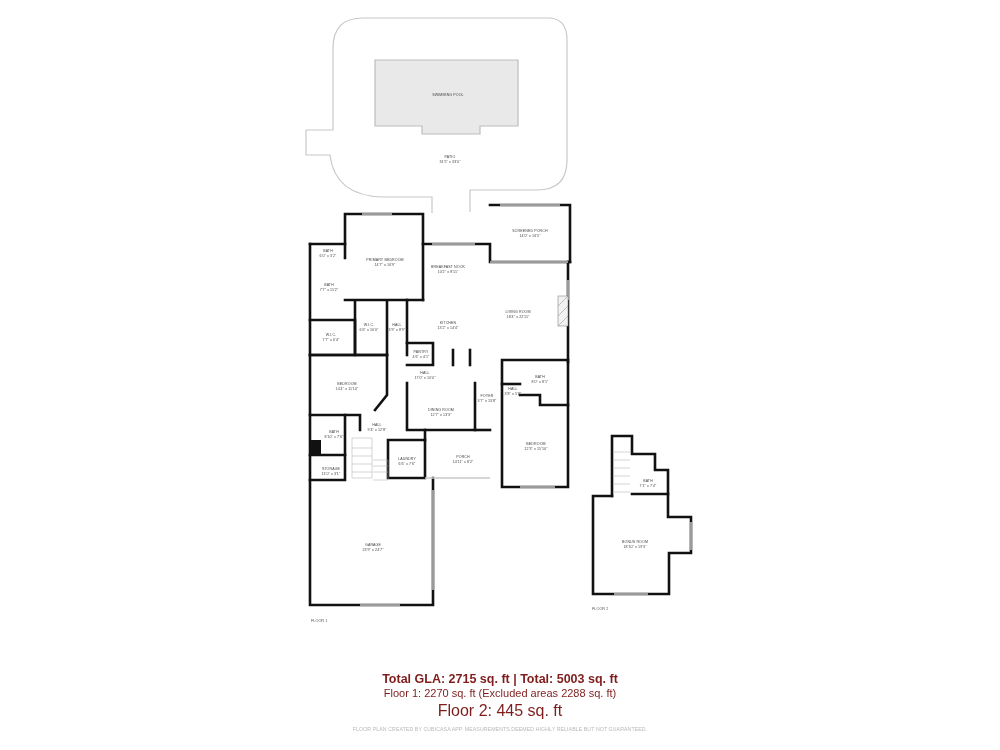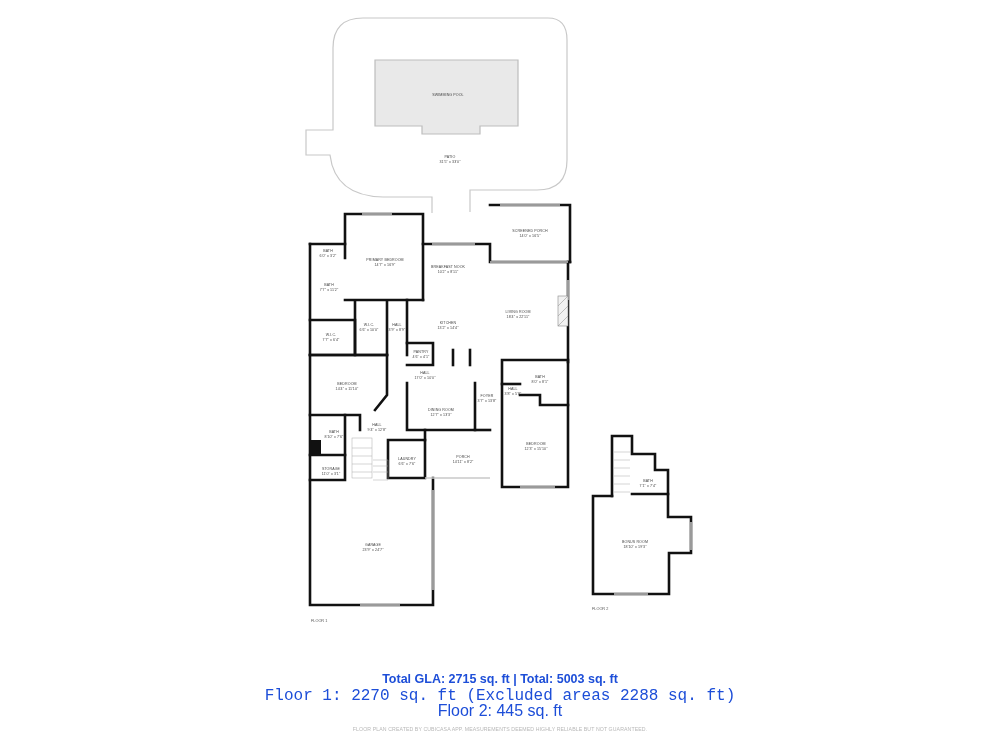--- a/index.html
+++ b/index.html
@@ -2,23 +2,23 @@
 <html><head>
 <meta charset="utf-8">
 <style>
   html, body { margin: 0; padding: 0; background: #ffffff; }
   body { width: 1000px; height: 750px; position: relative; overflow: hidden; font-family: "Liberation Sans", sans-serif; }
   #plan { position: absolute; left: 0; top: 0; }
   .rl { position: absolute; text-align: center; font-size: 3.6px; color: #444; line-height: 5px; transform: translateX(-50%); white-space: nowrap; letter-spacing: 0.1px; }
   .rl .n { text-transform: uppercase; display: block; }
   .rl .d { display: block; }
   .floor-label { position: absolute; font-size: 3.8px; color: #555; text-transform: uppercase; }
-  .summary { position: absolute; left: 0; width: 1000px; text-align: center; color: #1d4ed8; }
+  .summary { position: absolute; left: 0; width: 1000px; text-align: center; color: #7f1d1d; }
   .s1 { top: 672px; font-size: 12.5px; font-weight: bold; }
-  .s2 { top: 687px; font-size: 16px; font-family: Liberation Mono, monospace; }
+  .s2 { top: 687px; font-size: 11px; }
   .s3 { top: 702px; font-size: 16px; }
   .disclaimer { position: absolute; top: 726px; left: 0; width: 1000px; text-align: center; font-size: 5.2px; color: #b8b8b8; text-transform: uppercase; letter-spacing: 0.1px; }
 </style>
 </head>
 <body>
 
 <svg id="plan" width="1000" height="750" viewBox="0 0 1000 750" xmlns="http://www.w3.org/2000/svg">
 
   <g fill="none" stroke="#c8c8c8" stroke-width="1.2">
     <path d="M333 48 Q333 18 363 18 L548 18 Q567 18 567 40 L567 160 Q567 190 537 190 L470 190 L470 212"></path>

